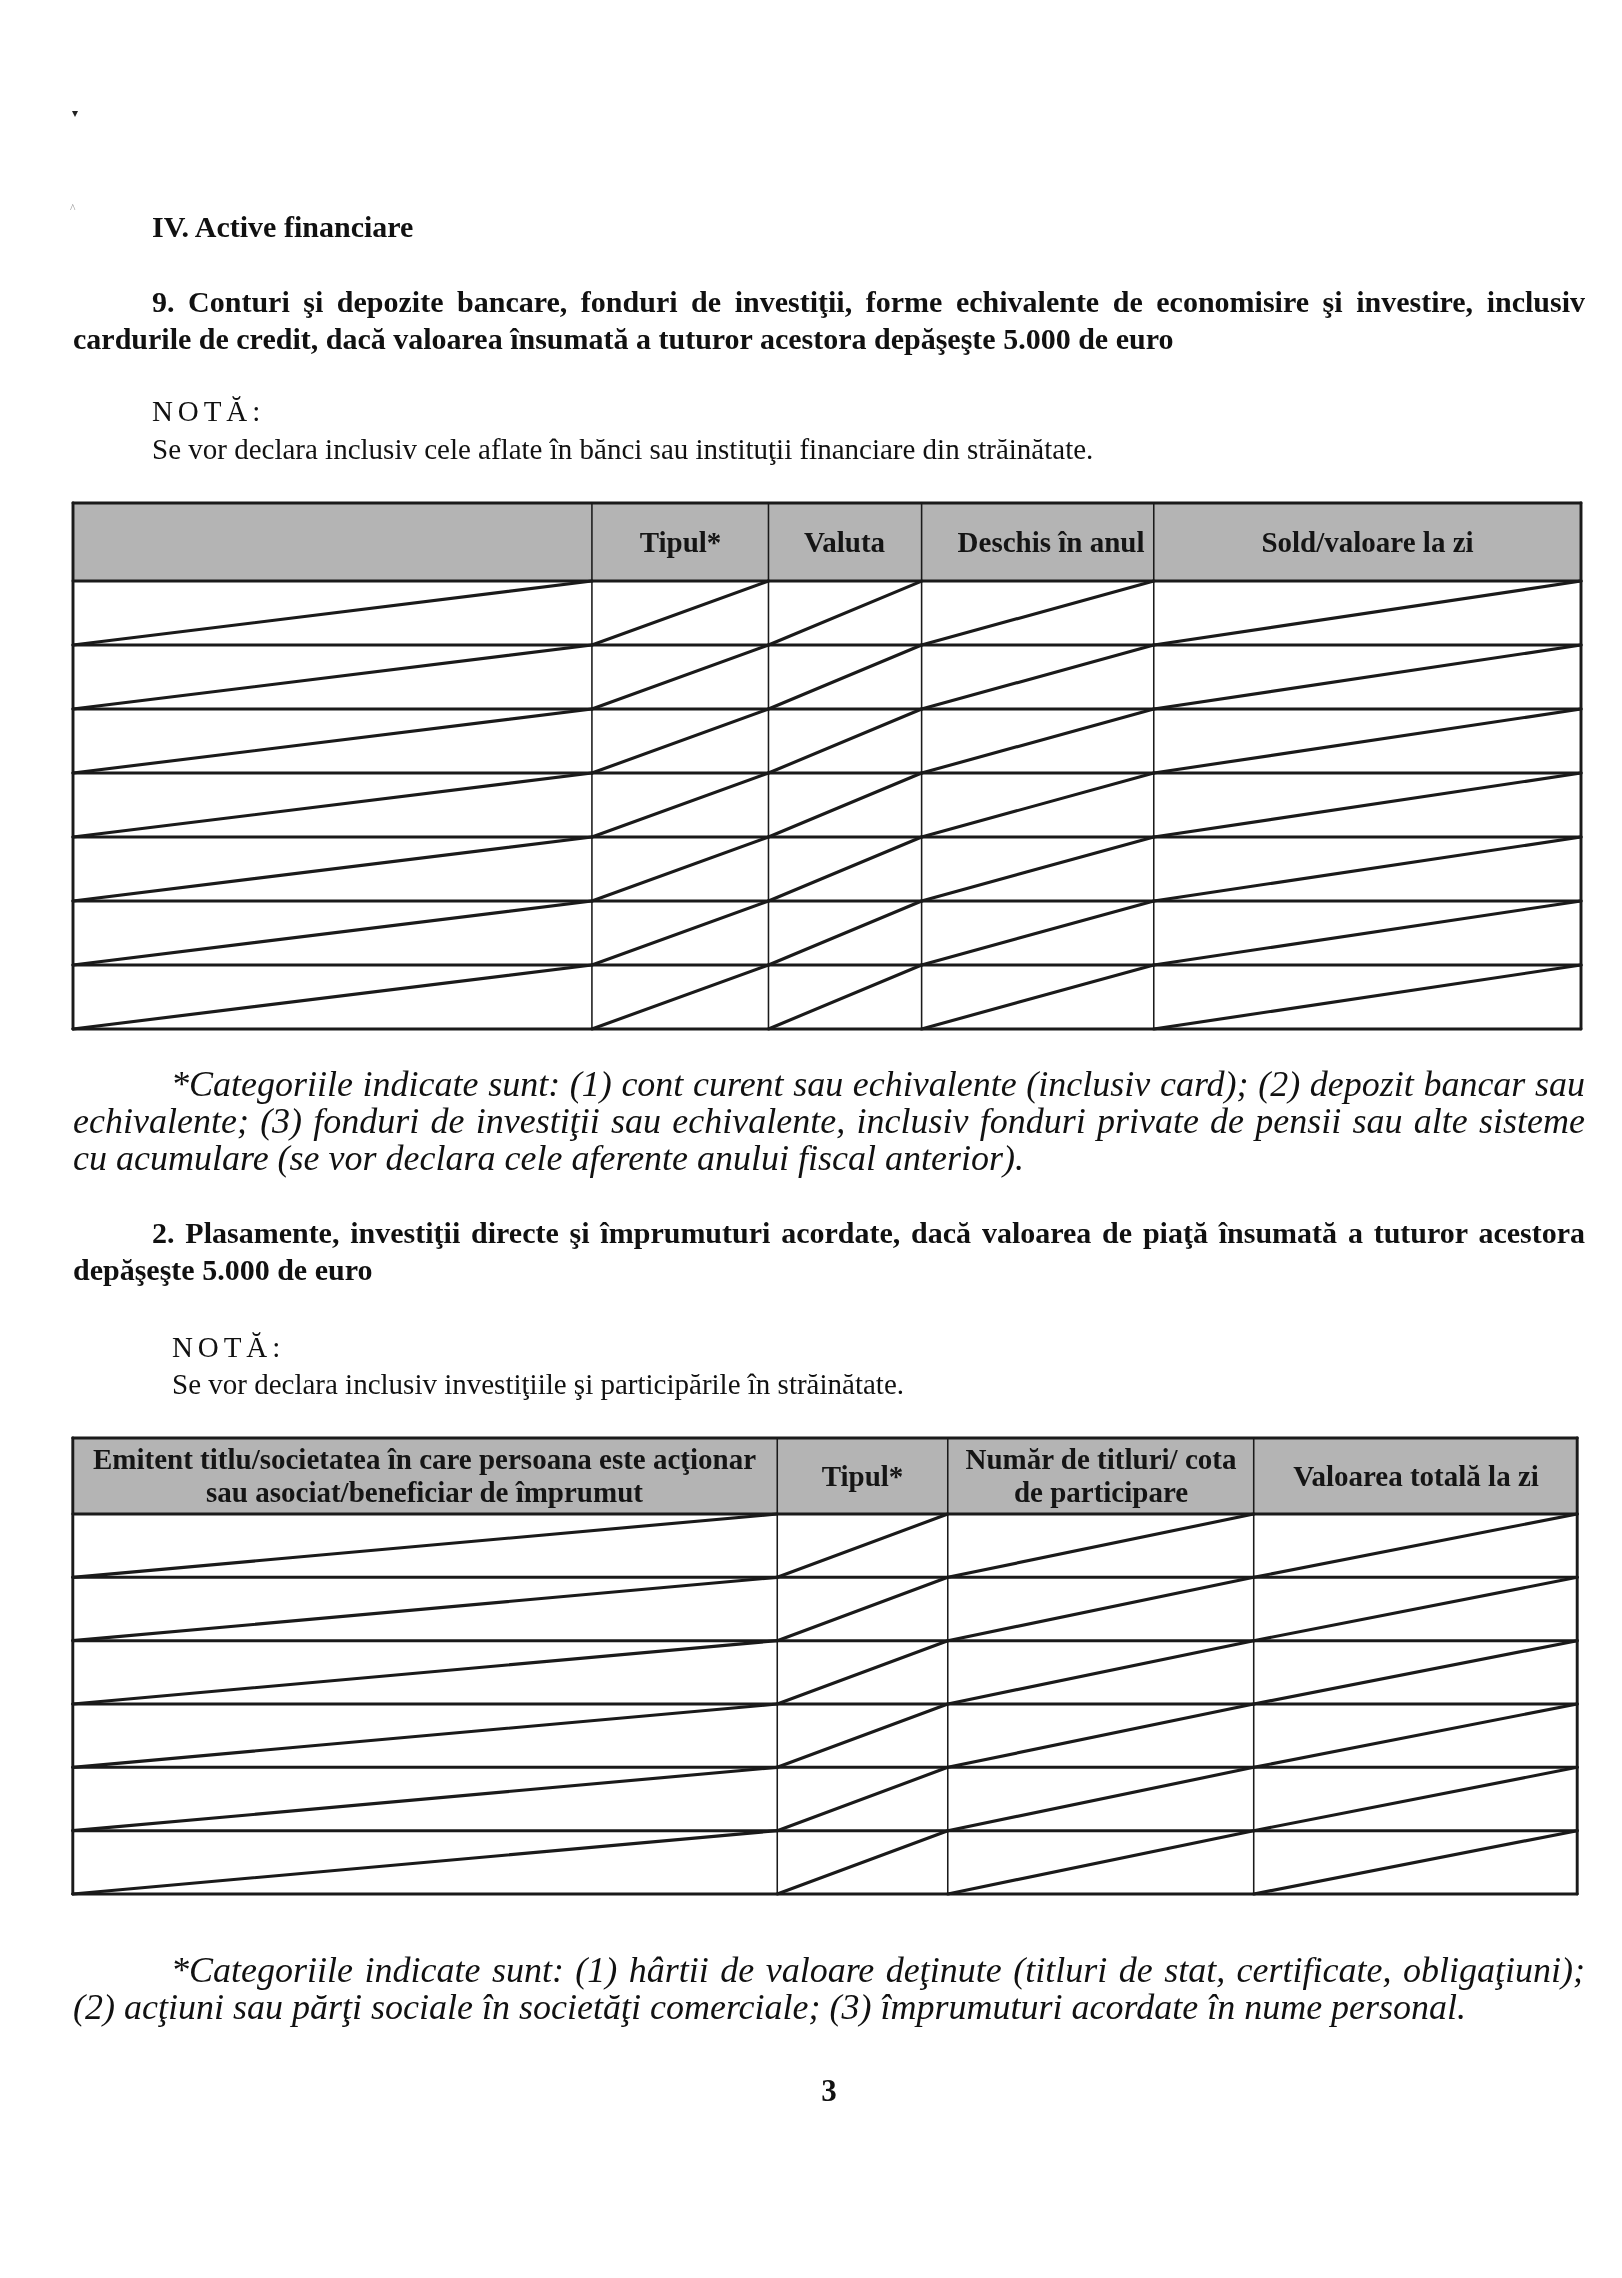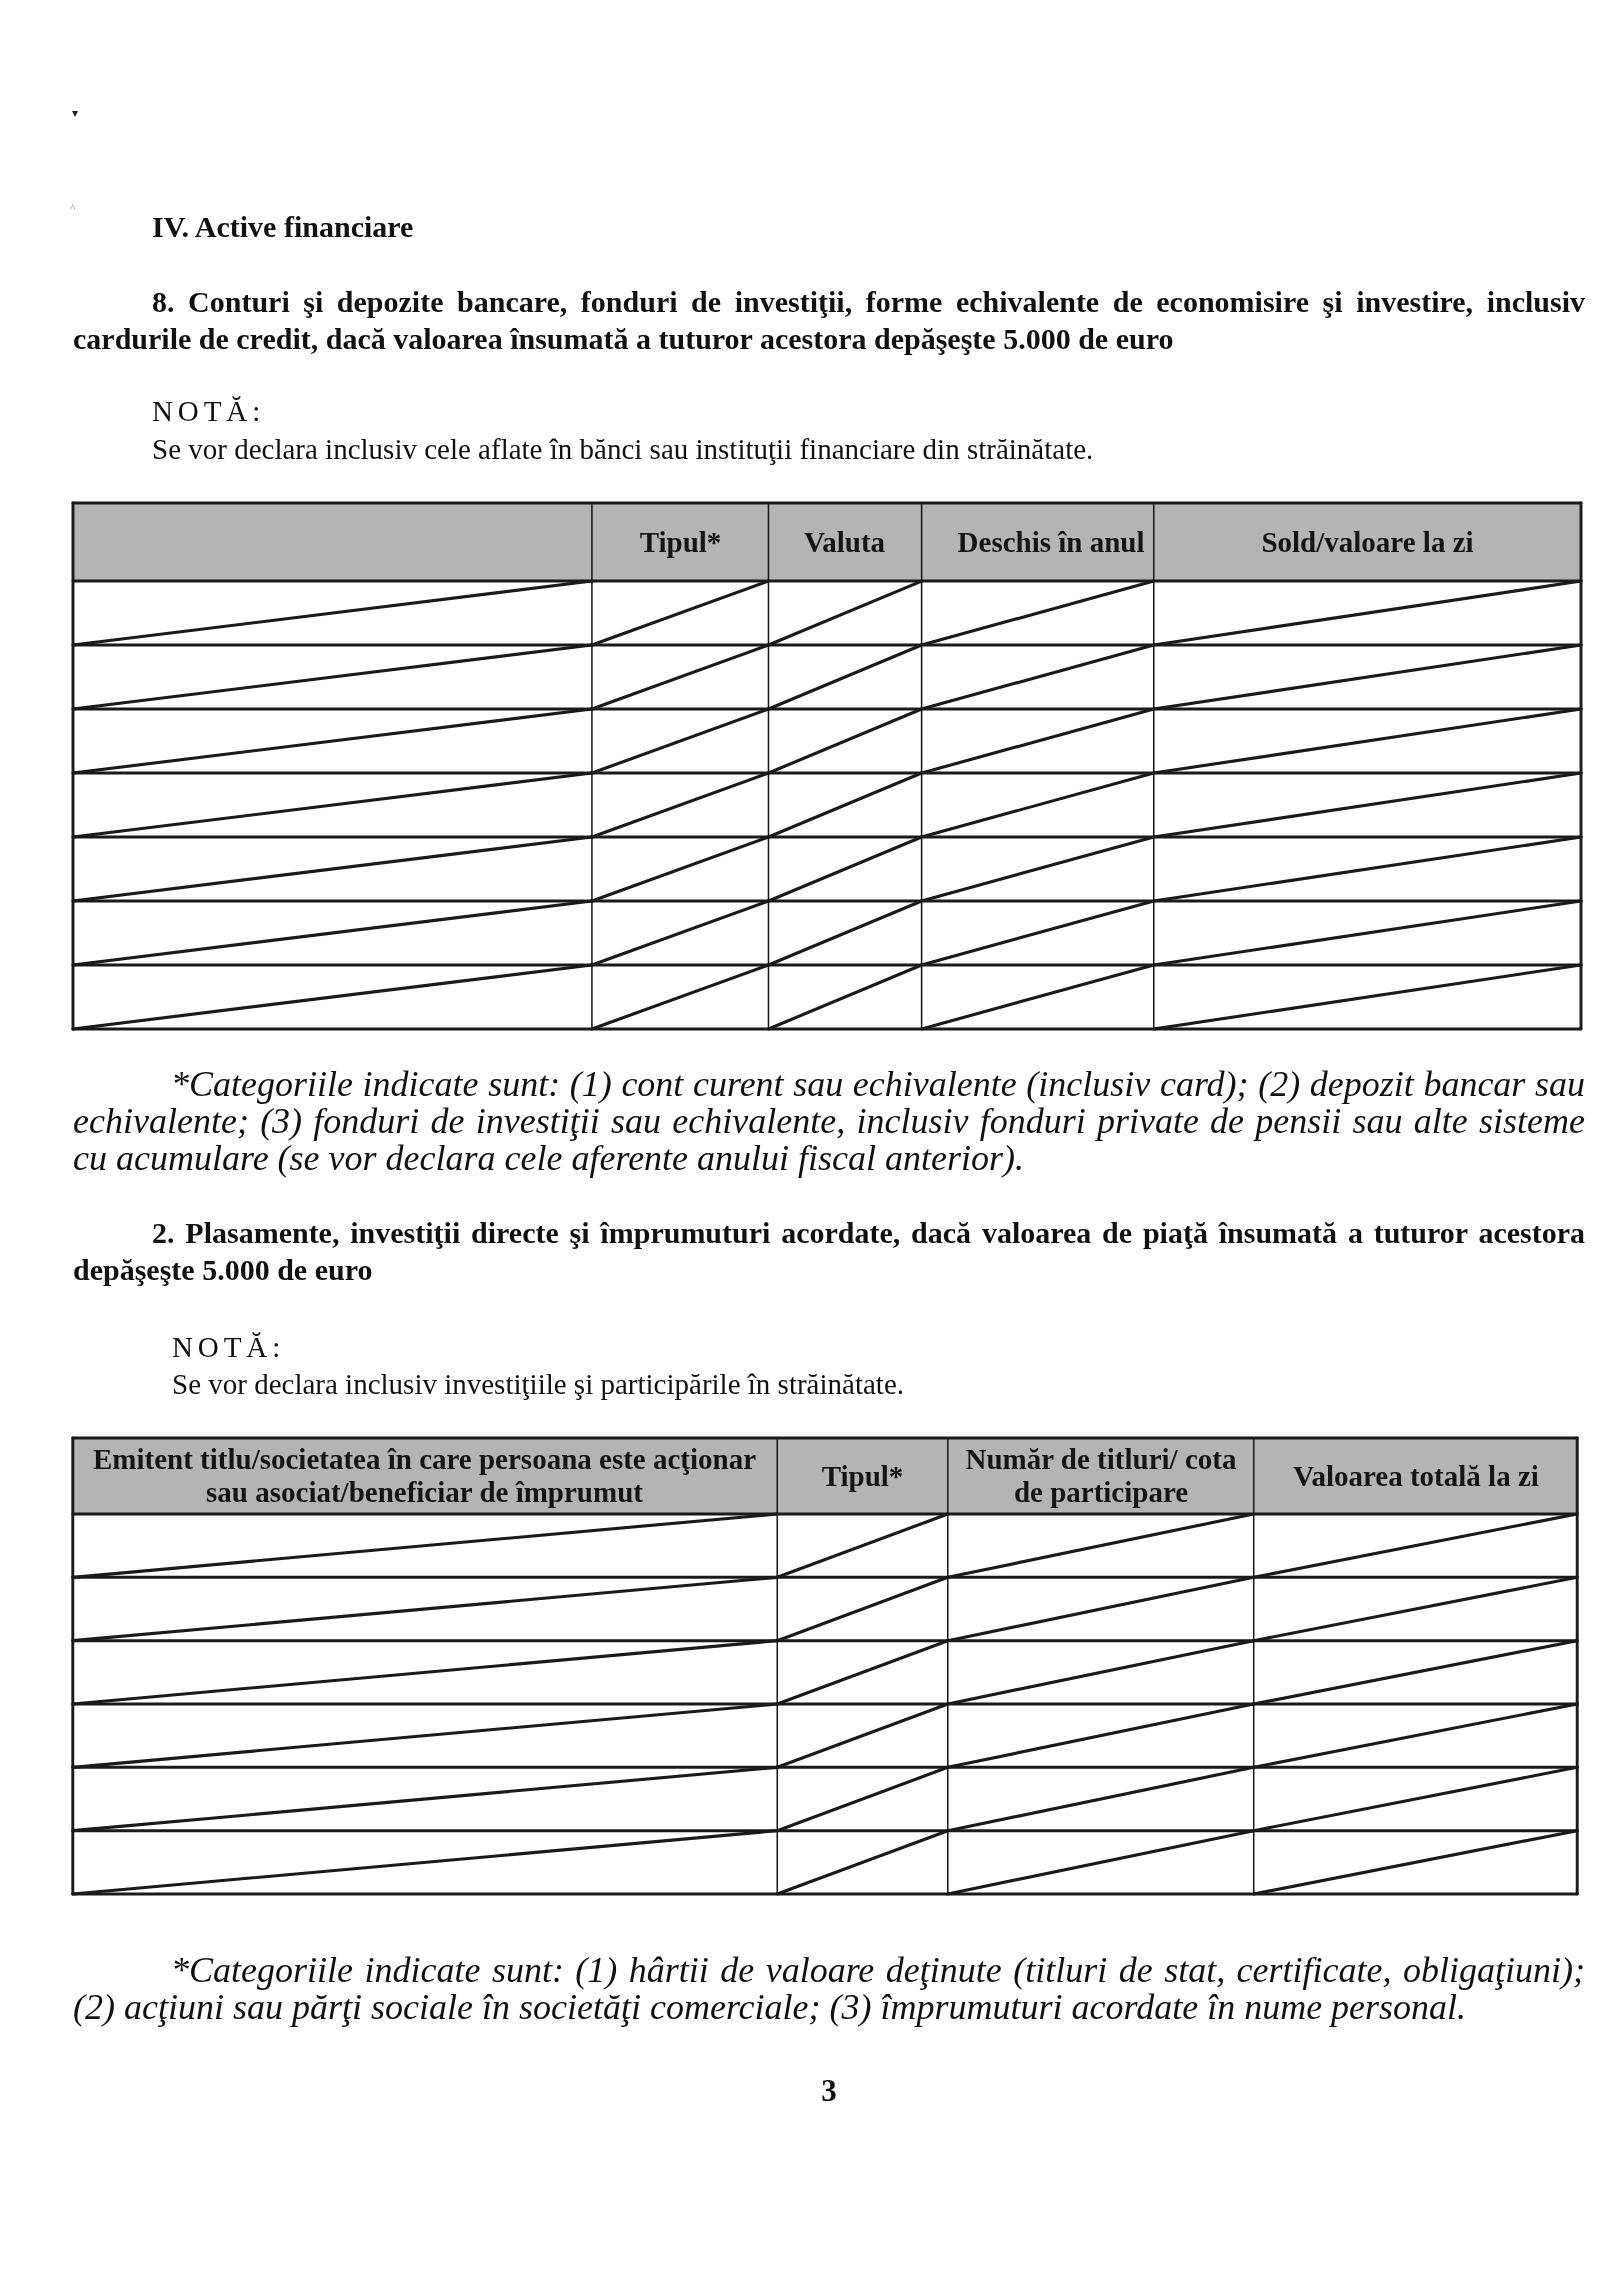--- a/index.html
+++ b/index.html
@@ -42,21 +42,21 @@
     .body-cell { position: absolute; }
   </style>
 </head>
 <body>
 
 <div class="abs mark-tri"></div>
 <div class="abs mark-small">^</div>
 
 <div class="abs section-title">IV. Active financiare</div>
 
-<div class="abs subsection s1">8. Conturi şi depozite bancare, fonduri de investiţii, forme echivalente de economisire şi investire, inclusiv cardurile de credit, dacă valoarea însumată a tuturor acestora depăşeşte 5.000 de euro</div>
+<div class="abs subsection s1">9. Conturi şi depozite bancare, fonduri de investiţii, forme echivalente de economisire şi investire, inclusiv cardurile de credit, dacă valoarea însumată a tuturor acestora depăşeşte 5.000 de euro</div>
 <div class="abs nota-label n1l">NOTĂ:</div>
 <div class="abs nota-text n1t">Se vor declara inclusiv cele aflate în bănci sau instituţii financiare din străinătate.</div>
 
 <div class="tbl" id="table1" style="left:73px; top:503px; width:1508px; height:526px;">
     <svg width="1508" height="526" viewBox="0 0 1546 539.188">
       <rect x="0" y="0" width="1546" height="80" fill="#b4b4b4"></rect>
       <line x1="0" y1="0" x2="1546" y2="0" stroke="#1a1a1a" stroke-width="3" stroke-linecap="round"></line>
       <line x1="0" y1="80" x2="1546" y2="80" stroke="#1a1a1a" stroke-width="3" stroke-linecap="round"></line>
       <line x1="0" y1="145.6" x2="1546" y2="145.6" stroke="#1a1a1a" stroke-width="3" stroke-linecap="round"></line>
       <line x1="0" y1="211.2" x2="1546" y2="211.2" stroke="#1a1a1a" stroke-width="3" stroke-linecap="round"></line>

